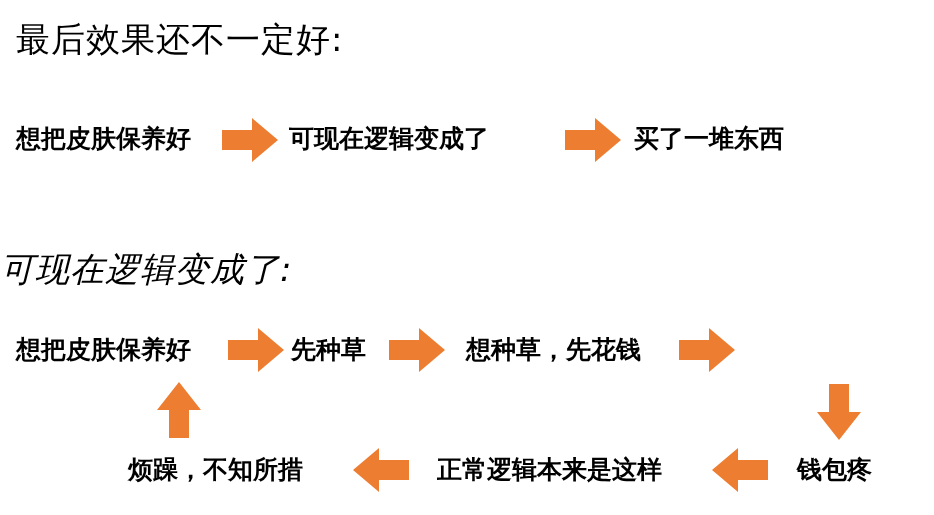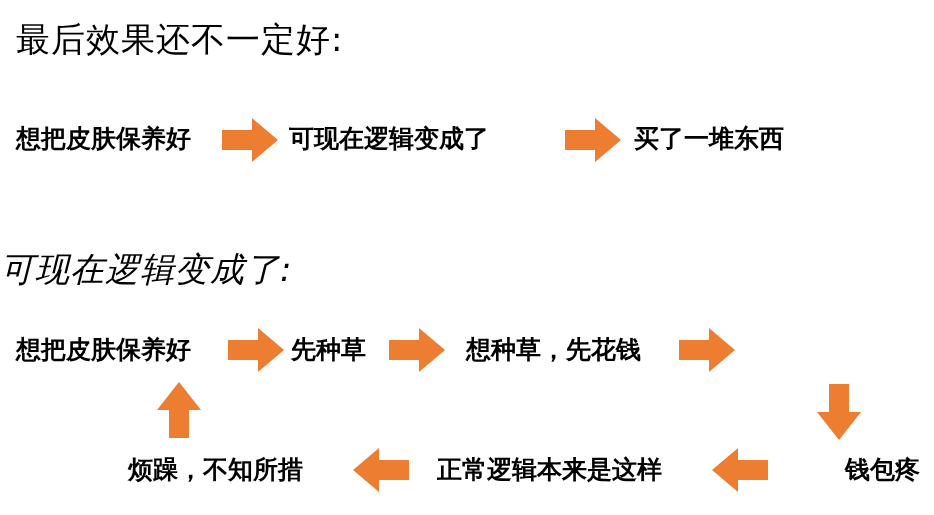--- a/index.html
+++ b/index.html
@@ -51,21 +51,21 @@
 </div>
 <div class="node" style="left:754px; top:312px; line-height:1.22;">
 </div>
 
 <div class="arrow" style="left:817px; top:384px;">
   <svg width="44" height="56" viewBox="0 0 44 56">
       <polygon points="12,0 32,0 32,28 44,28 22,56 0,28 12,28" fill="#ED7D31"></polygon>
     </svg>
 </div>
 
-<div class="node" style="left:797px; top:455px;margin-left:48px;">钱包疼</div>
+<div class="node" style="left:797px; top:455px;">钱包疼</div>
 <div class="arrow" style="left:712px; top:448px;">
   <svg width="56" height="44" viewBox="0 0 56 44">
       <polygon points="56,12 26,12 26,0 0,22 26,44 26,32 56,32" fill="#ED7D31"></polygon>
     </svg>
 </div>
 <div class="node" style="left:437px; top:455px;">正常逻辑本来是这样</div>
 <div class="arrow" style="left:353px; top:448px;">
   <svg width="56" height="44" viewBox="0 0 56 44">
       <polygon points="56,12 26,12 26,0 0,22 26,44 26,32 56,32" fill="#ED7D31"></polygon>
     </svg>

